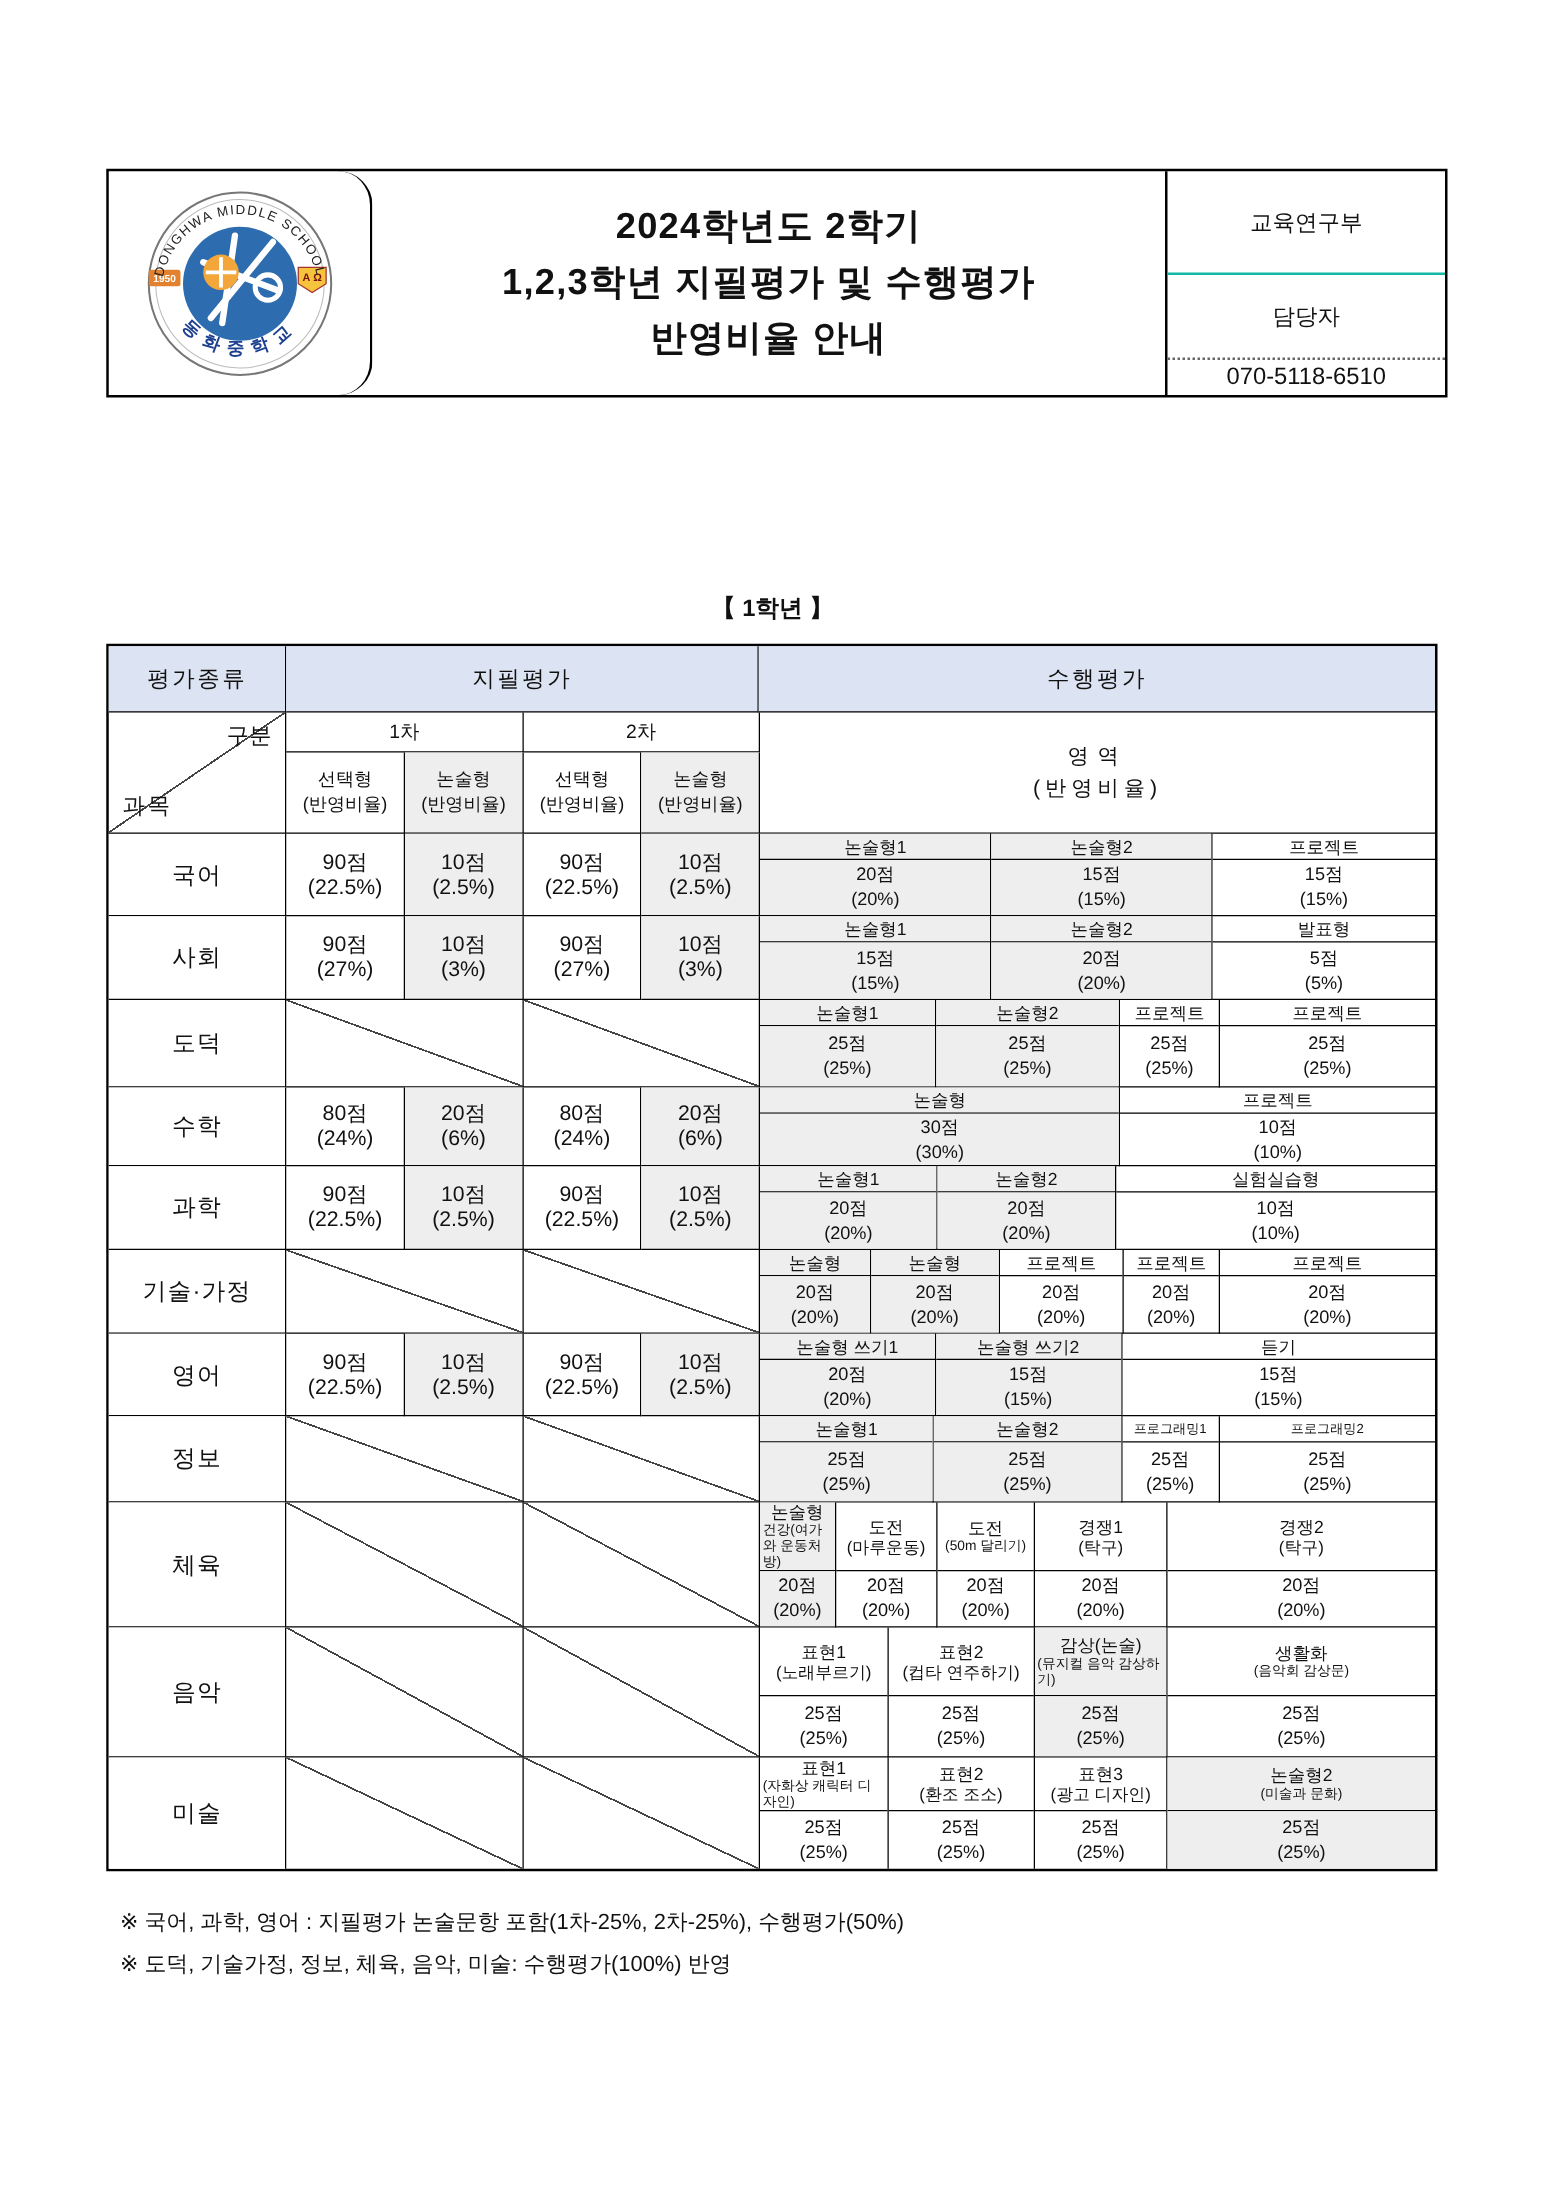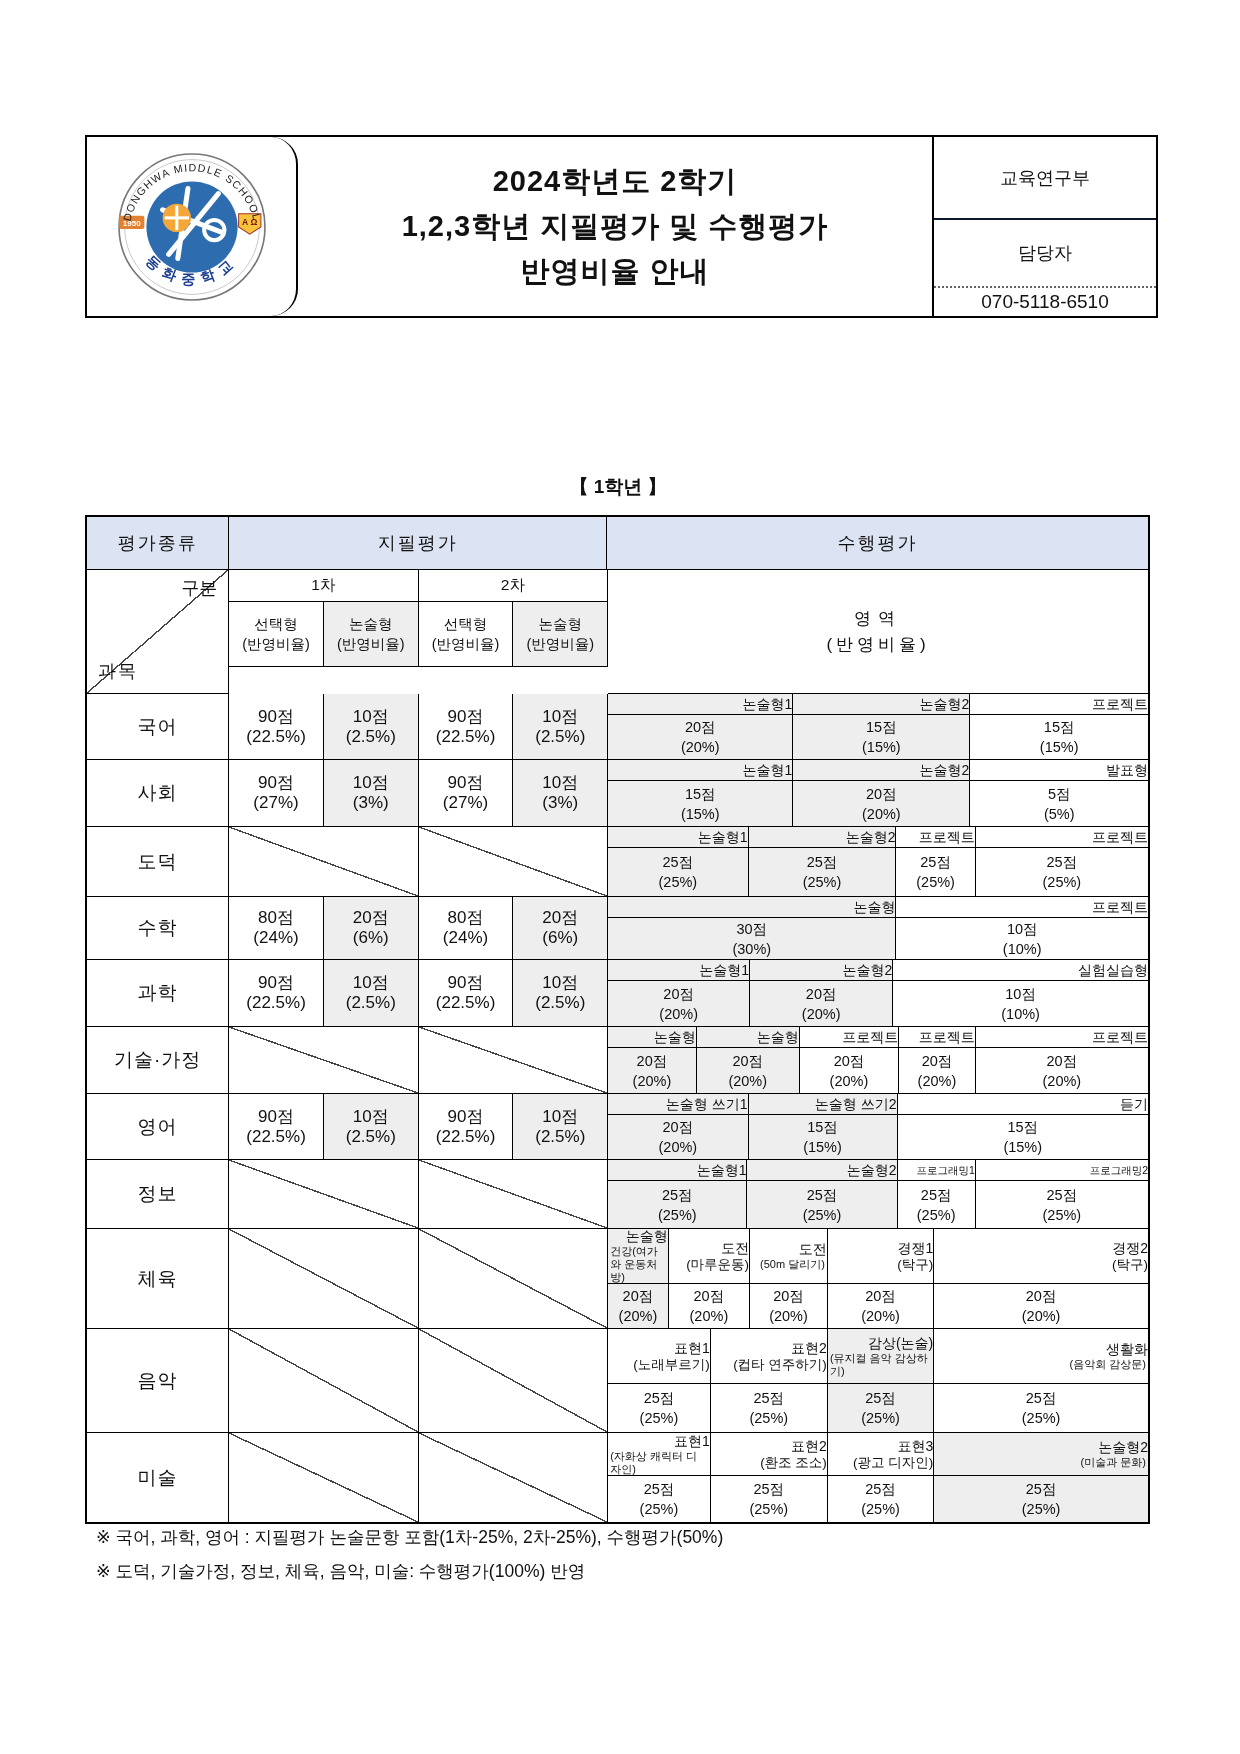--- a/index.html
+++ b/index.html
@@ -15,42 +15,42 @@
     border: 2px solid #000; display: flex;
   }
   .logo-cell { width: 211px; border-right: 2px solid #000; display: flex; align-items: center; justify-content: center; border-radius: 27px; }
   .title-cell {
     flex: 1; border-right: 2px solid #000; display: flex; flex-direction: column;
     align-items: center; justify-content: center; text-align: center;
     font-weight: 800; font-size: 29px; line-height: 45px; letter-spacing: 1px;
   }
   .contact-cell { width: 222px; display: flex; flex-direction: column; font-size: 18px; }
   .contact-row { display: flex; align-items: center; justify-content: center; }
-  .contact-row.r1 { height: 83px; border-bottom: 2px solid #0f172a; }
+  .contact-row.r1 { height: 83px; border-bottom: 2px solid #14b8a6; }
   .contact-row.r2 { height: 68px; border-bottom: 2px dotted #666; }
   .contact-row.r3 { flex: 1; font-size: 19px; }
 
   
   .intro { position: absolute; left: 85px; top: 340px; width: 1066px; font-size: 17.5px; line-height: 31px; word-spacing: 3px; }
   .intro .l1 { padding-left: 12px; }
   .intro .l2 { text-align: justify; text-align-last: justify; }
   .grade-heading { position: absolute; left: 85px; top: 474px; width: 1066px; text-align: center; font-weight: bold; font-size: 19px; }
 
   
   .main-table { position: absolute; left: 85px; top: 515px; width: 1065px; border: 2px solid #000; background: #fff; }
   .tr { display: flex; width: 100%; }
   .td { border-right: 1px solid #000; border-bottom: 1px solid #000; display: flex; align-items: center; justify-content: center; text-align: center; }
   .c-subj { width: 143px; }
   .c-written { width: 379px; }
   .c-perf { width: 543px; border-right: none; }
   .blue { background: #dce3f2; }
   .gray { background: #eeeeee; }
 
   .h1 { height: 53px; font-size: 18px; letter-spacing: 2px; }
-  .h23 { height: 124px; }
+  .h23 { height: 97px; }
 
   .diag-cell {
     width: 143px; position: relative; border-right: 1px solid #000; border-bottom: 1px solid #000;
     background-image: linear-gradient(to bottom right,
       transparent calc(50% - 0.7px), #444 calc(50% - 0.7px), #444 calc(50% + 0.7px), transparent calc(50% + 0.7px));
     font-size: 18px;
   }
   .diag-cell .gubun { position: absolute; top: 6px; right: 11px; }
   .diag-cell .gwamok { position: absolute; bottom: 10px; left: 11px; letter-spacing: 2px; }
 
@@ -72,21 +72,21 @@
     font-size: 17px; line-height: 20px;
   }
   .wcell.diag {
     width: 189.5px;
     background-image: linear-gradient(to top right,
       transparent calc(50% - 0.7px), #444 calc(50% - 0.7px), #444 calc(50% + 0.7px), transparent calc(50% + 0.7px));
   }
   .perf { width: 543px; display: flex; }
   .area { display: flex; flex-direction: column; border-right: 1px solid #000; border-bottom: 1px solid #000; }
   .area:last-child { border-right: none; }
-  .a-head { border-bottom: 1px solid #000; display: flex; flex-direction: column; align-items: flex-end; justify-content: center; font-size: 14px; line-height: 17px; }
+  .a-head { border-bottom: 1px solid #000; display: flex; flex-direction: column; align-items: center; justify-content: center; font-size: 14px; line-height: 17px; }
   .a-val { flex: 1; display: flex; flex-direction: column; align-items: center; justify-content: center; font-size: 14.5px; line-height: 20px; }
   .a-name.small { font-size: 10.5px; }
   .a-sub { font-size: 13.5px; line-height: 16px; }
   .a-sub.small { font-size: 11px; line-height: 13px; padding: 0 2px; }
   .last-row .td, .last-row .wcell, .last-row .area, .last-row .diag-cell { border-bottom: none; }
 
   
   .notes { position: absolute; left: 96px; top: 1520px; width: 1066px; font-size: 17.5px; line-height: 34px; }
 </style>
 </head>

